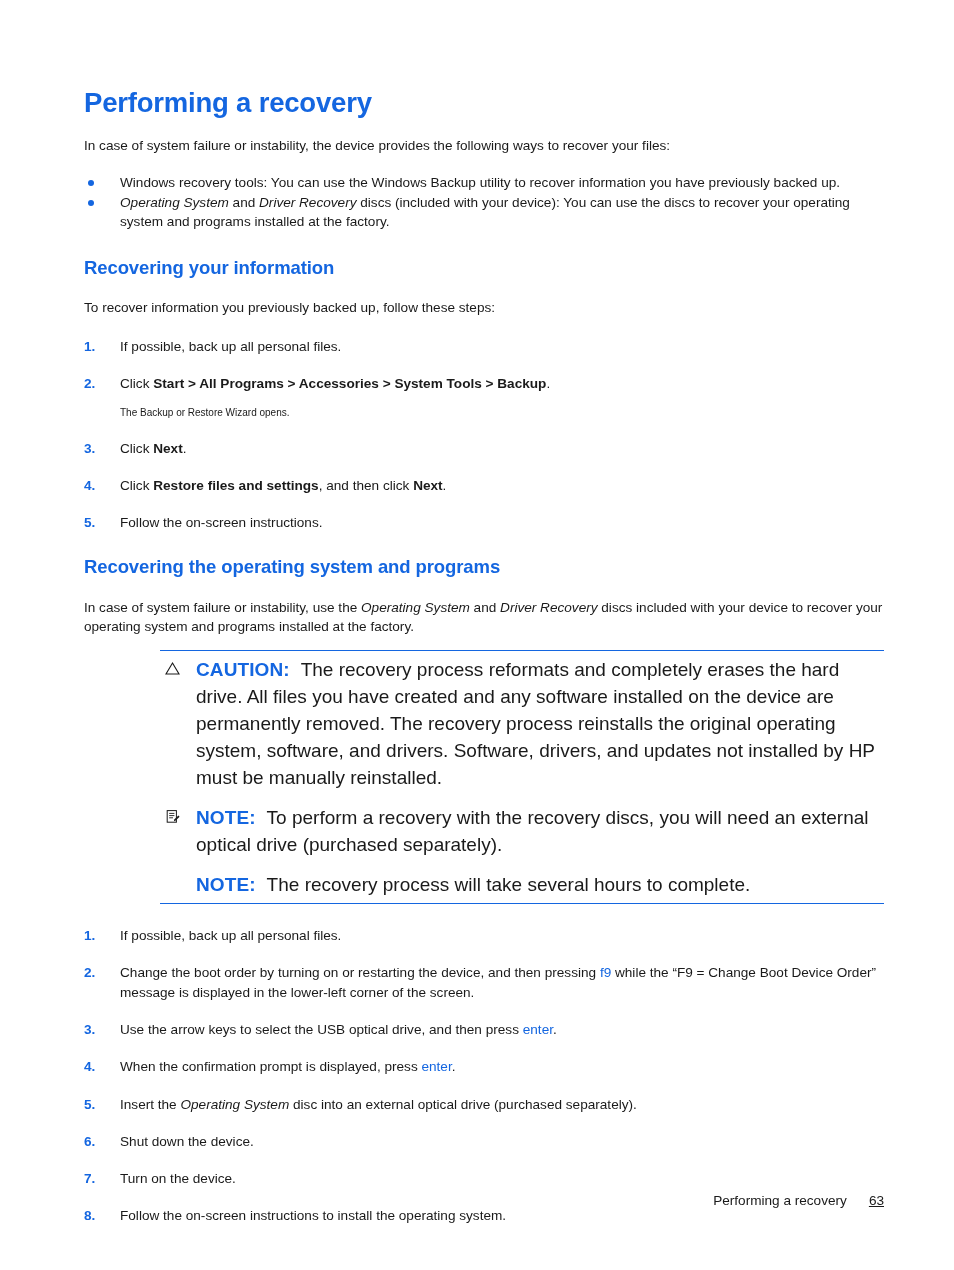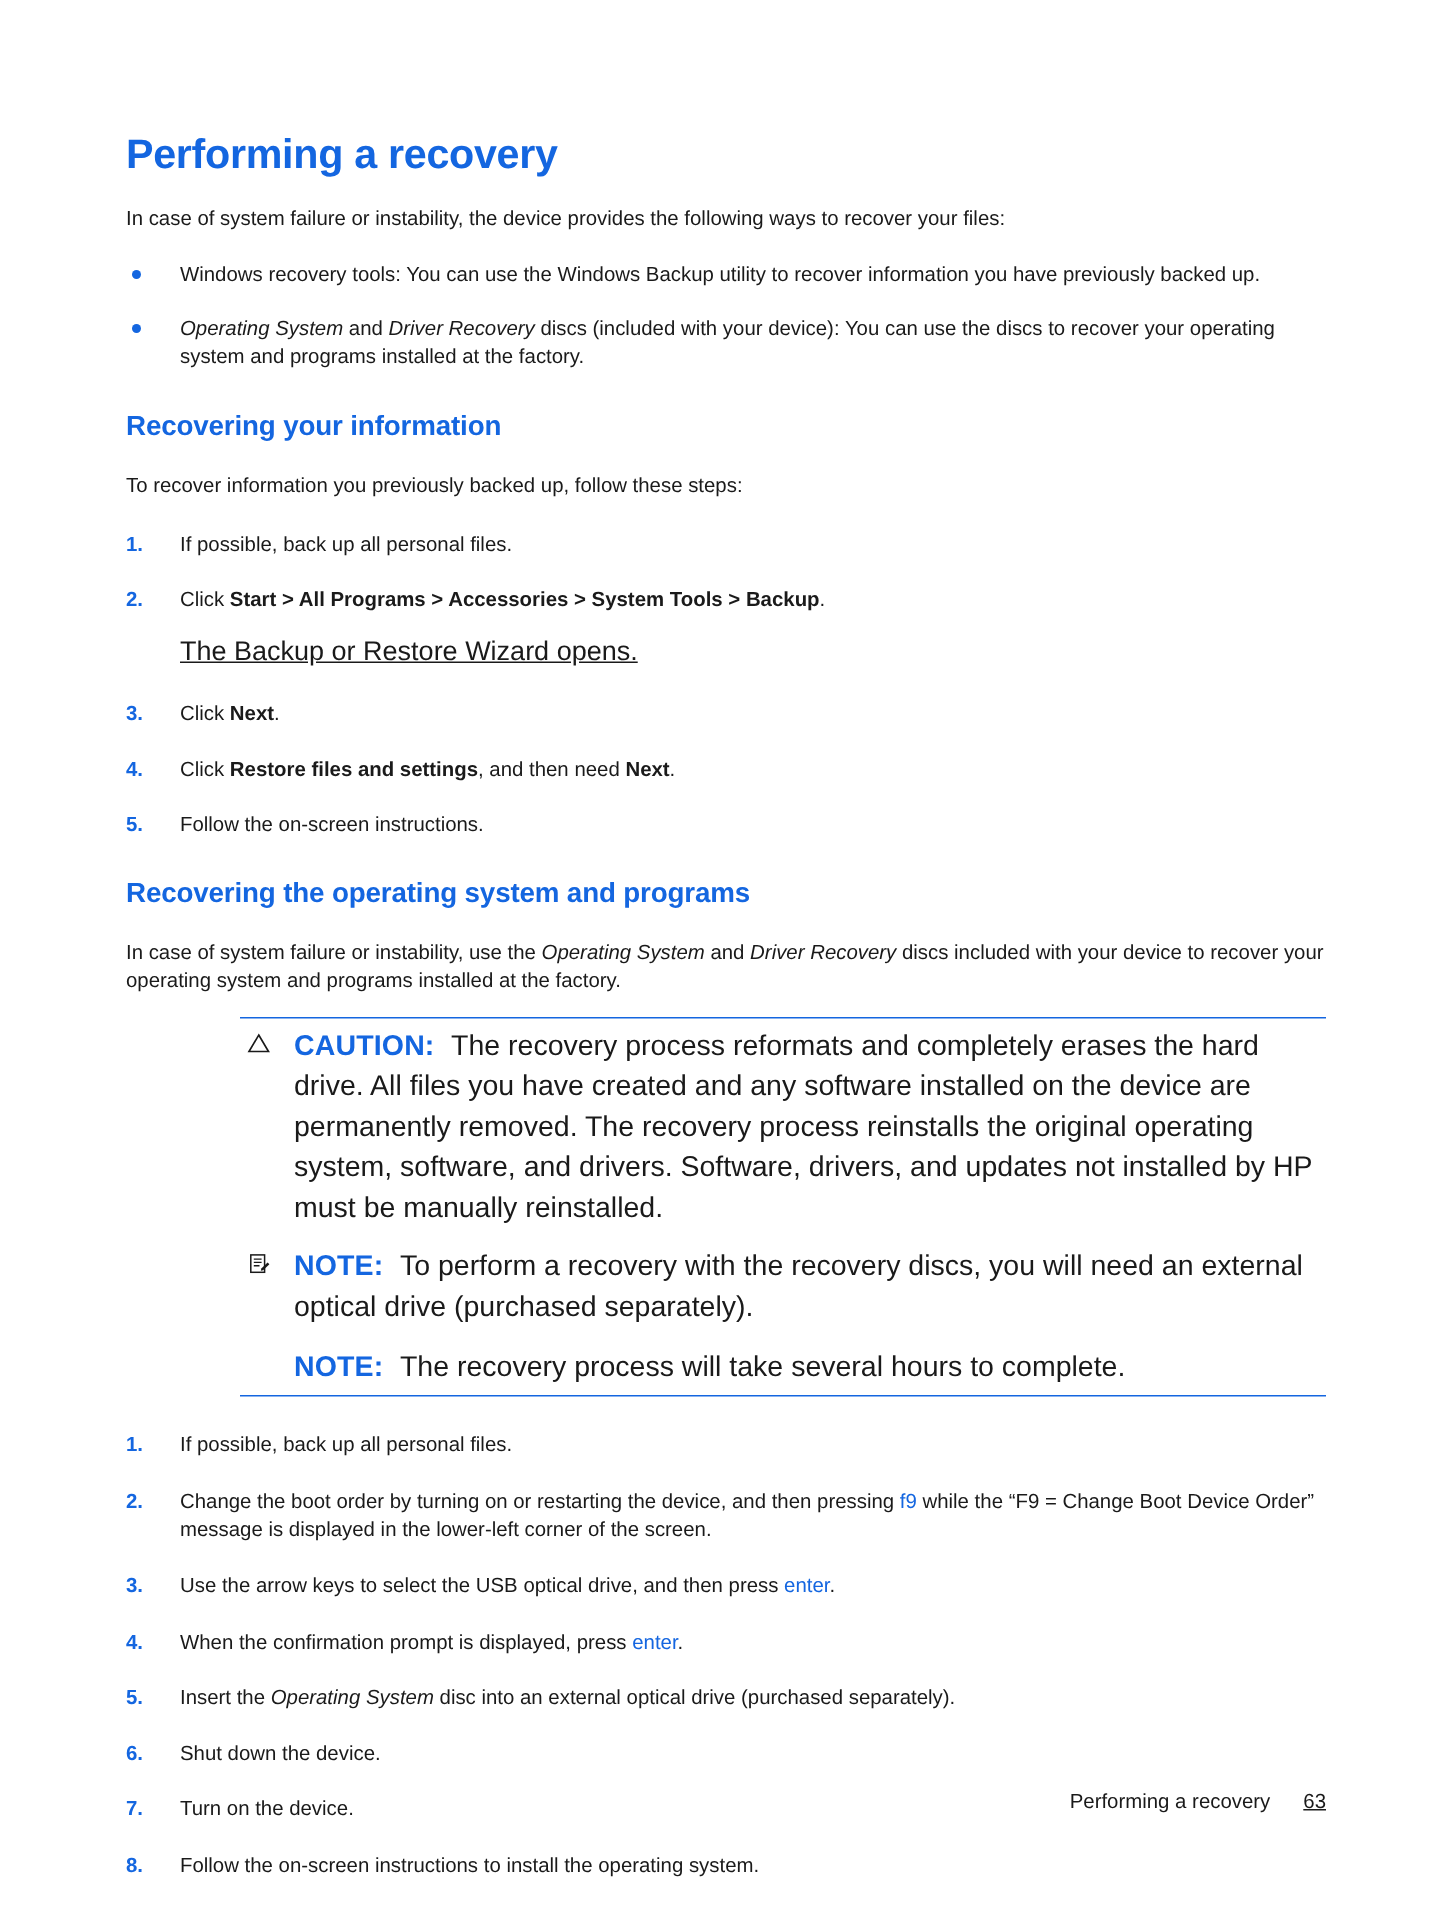--- a/index.html
+++ b/index.html
@@ -86,24 +86,23 @@
     position: absolute;
     left: 0;
     top: 0;
     width: 26px;
     font-weight: bold;
     color: #1466e0;
     font-size: 13.6px;
   }
   .sub-para {
     padding-left: 36px;
-    font-size: 18px;
-    line-height: 1.42;
-    color: #1a1a1a;
-    text-decoration: underline;
+    font-size: 10px;
+    line-height: 1.42;
+    color: #1a1a1a;
   }
 
   b, strong { font-weight: bold; }
   i, em { font-style: italic; text-align: center; }
   .keyref { color: #1466e0; }
 
   
   .admon-block {
     border-top: 1.4px solid #1466e0;
     border-bottom: 1.4px solid #1466e0;
@@ -148,21 +147,21 @@
 
 <div class="page">
 
   <h1 class="doc-h1">Performing a recovery</h1>
 
   <div class="content">
 
     <p class="body indent" style="margin-bottom:18px;">In case of system failure or instability, the device provides the following ways to recover your files:</p>
 
     <ul class="bullets indent" style="margin-bottom:26px;">
-      <li class="bullet-item" style="margin-bottom:16px;">
+      <li class="bullet-item" style="">
         <span class="bullet-dot"></span>
         <span>Windows recovery tools: You can use the Windows Backup utility to recover information you have previously backed up.</span>
       </li>
       <li class="bullet-item">
         <span class="bullet-dot"></span>
         <em>Operating System</em><span> and </span><em>Driver Recovery</em><span> discs (included with your device): You can use the discs to recover your operating system and programs installed at the factory.</span>
       </li>
     </ul>
 
     <h2 class="doc-h2" style="margin-bottom:20px;">Recovering your information</h2>
@@ -178,21 +177,21 @@
         <span class="step-num">2.</span>
         <span>Click </span><b>Start &gt; All Programs &gt; Accessories &gt; System Tools &gt; Backup</b><span>.</span>
       </li>
       <li class="sub-para" style="list-style:none;margin-bottom:18px;">The Backup or Restore Wizard opens.</li>
       <li class="step-item" style="margin-bottom:18px;">
         <span class="step-num">3.</span>
         <span>Click </span><b>Next</b><span>.</span>
       </li>
       <li class="step-item" style="margin-bottom:18px;">
         <span class="step-num">4.</span>
-        <span>Click </span><b>Restore files and settings</b><span>, and then need </span><b>Next</b><span>.</span>
+        <span>Click </span><b>Restore files and settings</b><span>, and then click </span><b>Next</b><span>.</span>
       </li>
       <li class="step-item">
         <span class="step-num">5.</span>
         <span>Follow the on-screen instructions.</span>
       </li>
     </ol>
 
     <h2 class="doc-h2" style="margin-bottom:20px;">Recovering the operating system and programs</h2>
 
     <p class="body indent" style="margin-bottom:14px;">

